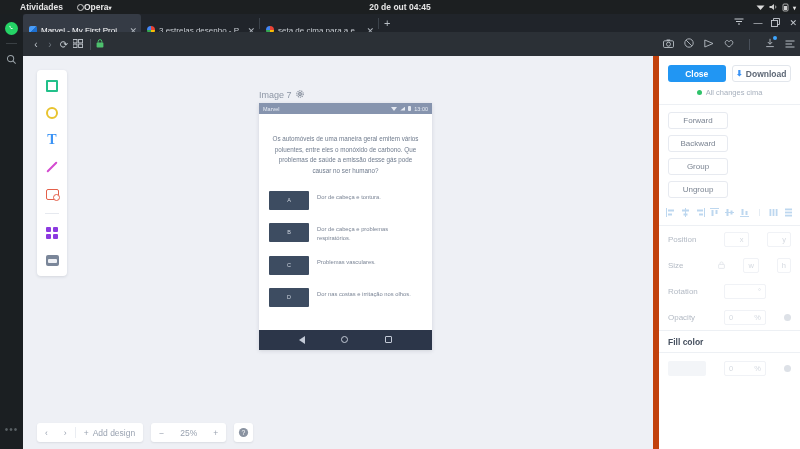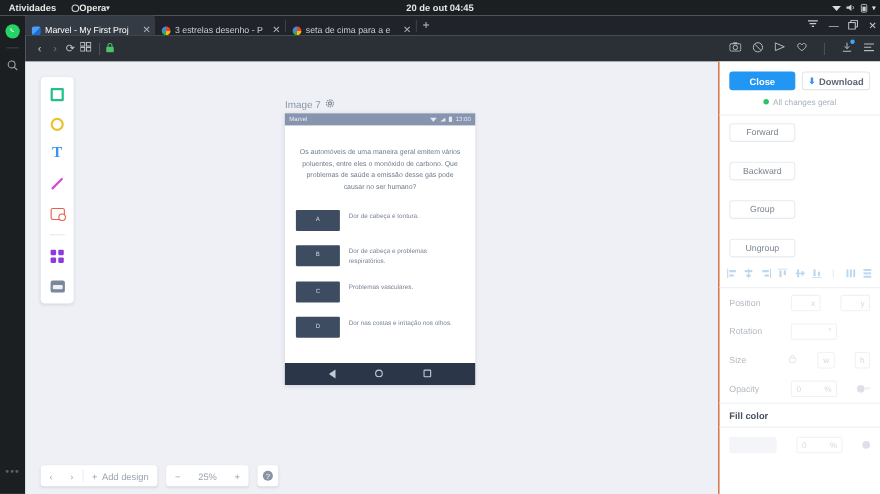--- a/index.html
+++ b/index.html
@@ -11,21 +11,21 @@
     -webkit-font-smoothing:antialiased;
   }
   .screen { position:relative; width:800px; height:449px; overflow:hidden; }
 
   
   .gnome-bar {
     position:absolute; top:0; left:0; width:800px; height:14px;
     background:#1c1f21; color:#e6e6e6;
     display:flex; align-items:center; font-size:8.5px; font-weight:bold;
   }
-  .gnome-activities { margin-left:8px; }
+  .gnome-activities { margin-left:20px; }
   .gnome-app { display:flex; align-items:center; gap:0; margin-left:14px; font-weight:bold; }
   .gnome-opera-dot {
     width:7px; height:7px; border-radius:50%;
     background:transparent; border:1.2px solid #cfcfcf;
   }
   .gnome-caret { font-size:6px; }
   .gnome-clock { position:absolute; left:50%; transform:translateX(-50%); font-size:8.5px; }
   .gnome-right { position:absolute; right:4px; display:flex; align-items:center; gap:4px; }
 
   
@@ -41,22 +41,22 @@
   }
   .dock-sep { width:11px; height:1px; background:#3a4044; margin:1px 0; }
   .dock-dots { position:absolute; bottom:14px; color:#5a6165; font-size:10px; letter-spacing:1px; }
 
   
   .tabstrip {
     position:absolute; left:23px; top:14px; width:777px; height:18px;
     background:#20242a; display:flex; align-items:flex-end;
   }
   .tab {
-    height:18px; display:flex; align-items:flex-end; gap:4px;
-    padding:0 4px 0 6px; font-size:8px; color:#c9ced4;
+    height:18px; display:flex; align-items:flex-start; gap:4px;
+    padding:12px 4px 0 6px; font-size:8px; color:#c9ced4;
     max-width:118px; position:relative;
   }
   .tab.active { background:#353b45; color:#ffffff; border-radius:3px 3px 0 0; }
   .tab-fav { width:8px; height:8px; flex:0 0 8px; border-radius:2px; }
   .fav-marvel { background:linear-gradient(135deg,#4a9df8 0 50%,#1c6fd0 50% 100%); }
   .fav-google {
     background:conic-gradient(#ea4335 0 25%, #fbbc05 25% 50%, #34a853 50% 75%, #4285f4 75% 100%);
     border-radius:50%;
   }
   .tab-title { overflow:hidden; white-space:nowrap; text-overflow:clip; flex:1; }
@@ -161,21 +161,21 @@
   .bb-help { width:19px; height:19px; display:flex; align-items:center; justify-content:center; color:#8a93a1; font-size:9px; }
   .undo-redo {
     position:absolute; right:26px; bottom:7px; height:19px;
     background:#f4f6f9; border-radius:3px; display:flex; align-items:center;
     padding:0 6px; gap:9px; color:#c9cfd8; font-size:9px;
   }
 
   
   .inspector {
     position:absolute; right:0; top:56px; width:147px; height:393px;
-    background:#ffffff; border-left:1px solid #c2410c;
+    background:#ffffff; border-left:6px solid #c2410c;
     font-size:8.5px; color:#8d96a5;
   }
   .insp-top { padding:9px 9px 7px 9px; }
   .insp-btns { display:flex; gap:6px; }
   .btn-close {
     flex:1; height:17px; background:#2196f3; color:#ffffff;
     border-radius:3px; display:flex; align-items:center; justify-content:center;
     font-size:8.5px; font-weight:bold;
   }
   .btn-dl {
@@ -185,21 +185,21 @@
   }
   .dl-arrow { color:#3b93f5; font-size:8px; }
   .saved { display:flex; align-items:center; justify-content:center; gap:4px; margin-top:6px; font-size:7.5px; color:#a7b0bd; }
   .saved-dot { width:5px; height:5px; border-radius:50%; background:#2fc26a; }
   .insp-hr { height:1px; background:#edf0f4; }
   .sec-head {
     height:21px; display:flex; align-items:center; justify-content:space-between;
     padding:0 9px; font-size:8.5px; color:#46505f; font-weight:bold;
   }
   .sec-head .icons { display:flex; gap:7px; color:#d2d7de; font-size:8px; font-weight:normal; }
-  .arr-btns { display:flex; flex-wrap:wrap; gap:18px; padding:7px 9px 2px 9px;align-items:flex-end; }
+  .arr-btns { display:flex; flex-wrap:wrap; gap:6px; padding:7px 9px 2px 9px;align-items:flex-end; }
   .arr-btn {
     width:60px; height:17px; border:1px solid #e7eaf0; border-radius:3px;
     display:flex; align-items:center; justify-content:center;
     font-size:8px; color:#7b8492; background:#fff;
   }
   .align-row {
     display:flex; align-items:center; gap:0; padding:8px 7px 8px 7px;
     justify-content:space-between;
   }
   .al { width:9px; height:9px; opacity:0.45; }
@@ -484,21 +484,21 @@
     <div class="insp-top">
       <div class="insp-btns">
         <span class="btn-close">Close</span>
         <span class="btn-dl">
           <span class="dl-arrow">⬇</span>
           <span>Download</span>
         </span>
       </div>
       <div class="saved">
         <span class="saved-dot"></span>
-        <span>All changes geral</span>
+        <span>All changes cima</span>
       </div>
     </div>
     <div class="insp-hr"></div>
 
 
     <div class="arr-btns">
       <span class="arr-btn">Forward</span>
       <span class="arr-btn">Backward</span>
       <span class="arr-btn">Group</span>
       <span class="arr-btn">Ungroup</span>
@@ -572,28 +572,20 @@
 
     <div class="prop-row">
       <span class="prop-label">Position</span>
       <span class="prop-field">
           <span></span>
           <span>x</span>
         </span>
       <span class="prop-field">
           <span></span>
           <span>y</span>
-        </span>
-    </div>
-
-    <div class="prop-row">
-      <span class="prop-label">Rotation</span>
-      <span class="prop-field narrow">
-          <span></span>
-          <span>°</span>
         </span>
     </div>
 
     <div class="prop-row">
       <span class="prop-label">Size</span>
       <span class="lock-ic">
         <svg width="7" height="8" viewBox="0 0 7 8">
             <rect x="0.6" y="3.4" width="5.8" height="4" rx="0.6" fill="none" stroke="#dfe3e9" stroke-width="0.8"></rect>
             <path d="M2 3.4 V2.4 a1.5 1.5 0 0 1 3 0 V3.4" fill="none" stroke="#dfe3e9" stroke-width="0.8"></path>
           </svg>
@@ -602,20 +594,28 @@
           <span></span>
           <span>w</span>
         </span>
       <span class="prop-field">
           <span></span>
           <span>h</span>
         </span>
     </div>
 
     <div class="prop-row">
+      <span class="prop-label">Rotation</span>
+      <span class="prop-field narrow">
+          <span></span>
+          <span>°</span>
+        </span>
+    </div>
+
+    <div class="prop-row">
       <span class="prop-label">Opacity</span>
       <span class="prop-field narrow">
           <span>0</span>
           <span>%</span>
         </span>
       <span class="slider">
           <span class="sl-knob"></span>
           <span class="sl-track"></span>
         </span>
     </div>

